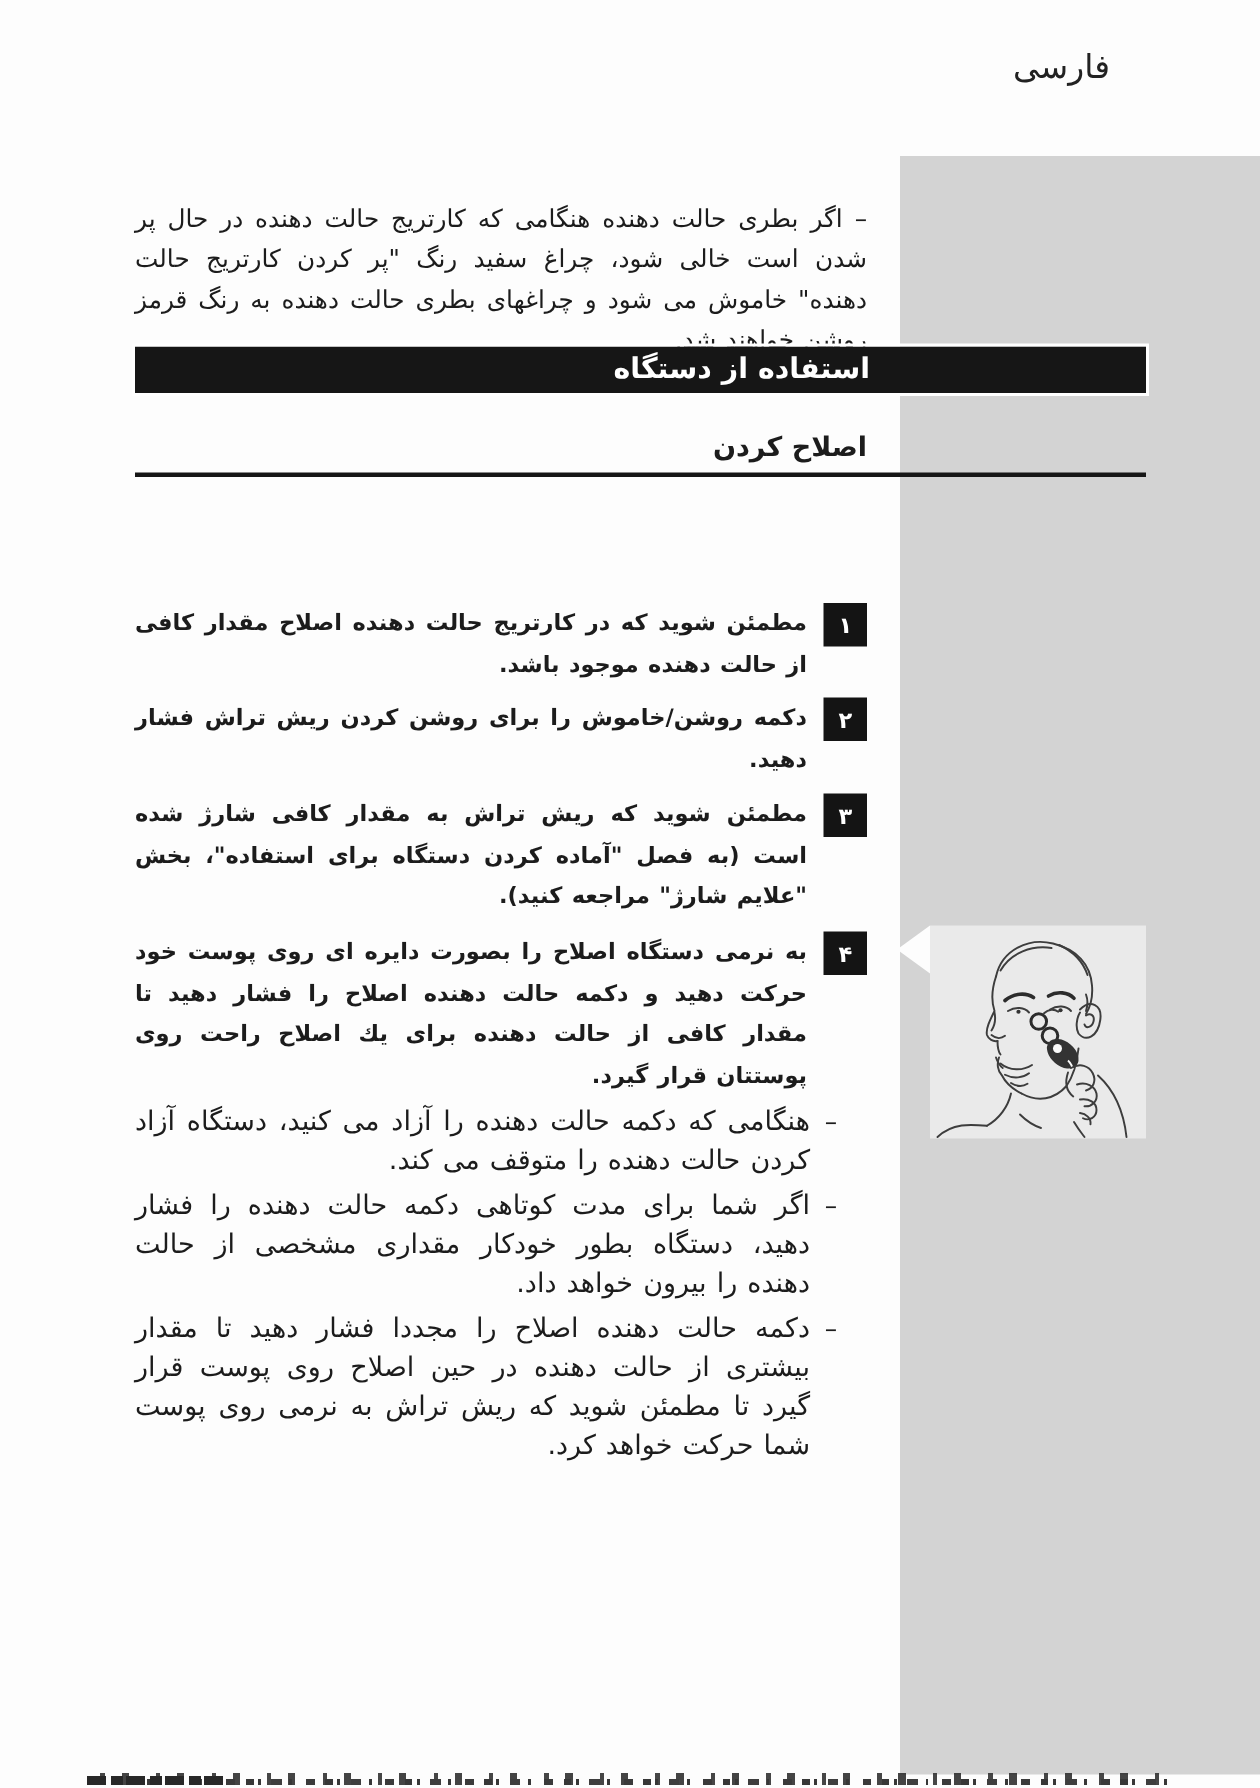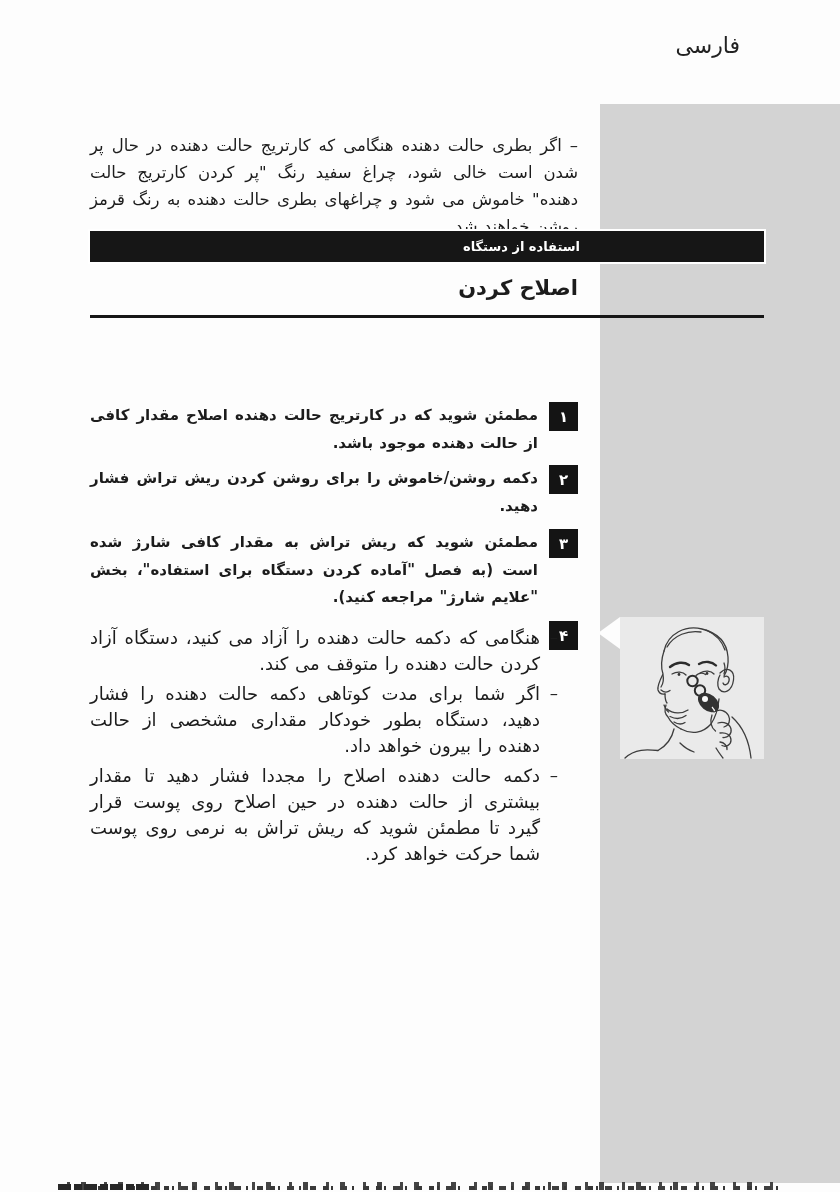--- a/index.html
+++ b/index.html
@@ -23,27 +23,27 @@
   .para{
     font-size:16.5px; line-height:27px; text-align:justify;
     word-spacing:1px;
   }
   .bold{ font-weight:bold; }
   .dash{ display:inline; }
   
   .section-bar{
     position:absolute; left:90px; top:231px; width:674px; height:31px;
     background:#161616; outline:2px solid #ffffff;
-    color:#ffffff; font-size:13px; font-weight:bold;
+    color:#ffffff; font-size:19px; font-weight:bold;
     line-height:31px; text-align:right; padding-right:184px;
     box-sizing:border-box; direction:rtl;
   }
   .section-heading{
-    position:absolute; right:262px; top:276px;
-    font-size:21px; font-weight:bold; direction:rtl;
+    position:absolute; right:262px; top:288px;
+    font-size:18px; font-weight:bold; direction:rtl;
   }
   .section-rule{
     position:absolute; left:90px; top:315px; width:674px; height:3px;
     background:#161616;
   }
   
   .step{
     position:absolute; right:262px; width:488px;
     display:flex; gap:11px; direction:rtl;
   }
@@ -139,20 +139,21 @@
     <div class="step-body">
         <div class="step-text">مطمئن شوید که ریش تراش به مقدار کافی شارژ شده است (به فصل "آماده کردن دستگاه برای استفاده"، بخش "علایم شارژ" مراجعه کنید).</div>
       </div>
   </div>
 
   <div class="step" style="top:621px;">
     <div class="badge">
       <span>۴</span>
     </div>
     <div class="step-body">
+      <div class="step-text">به نرمی دستگاه اصلاح را بصورت دایره ای روی پوست خود حرکت دهید و دکمه حالت دهنده اصلاح را فشار دهید تا مقدار کافی از حالت دهنده برای یك اصلاح راحت روی پوستتان قرار گیرد.</div>
       <div class="sub-bullets">
         <div class="sub-bullet">
           <span class="sb-dash">–</span>
           <div class="sb-text">هنگامی که دکمه حالت دهنده را آزاد می کنید، دستگاه آزاد کردن حالت دهنده را متوقف می کند.</div>
         </div>
         <div class="sub-bullet">
           <span class="sb-dash">–</span>
           <div class="sb-text">اگر شما برای مدت کوتاهی دکمه حالت دهنده را فشار دهید، دستگاه بطور خودکار مقداری مشخصی از حالت دهنده را بیرون خواهد داد.</div>
         </div>
         <div class="sub-bullet">

